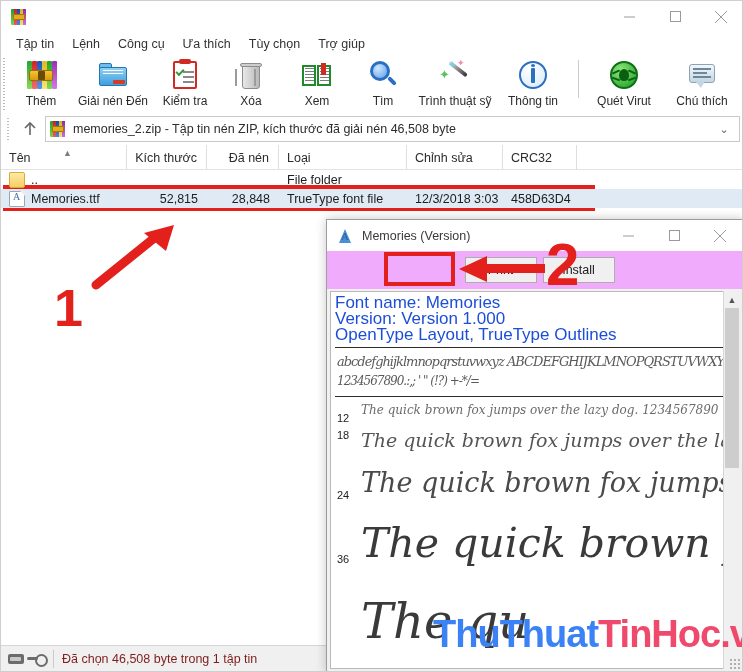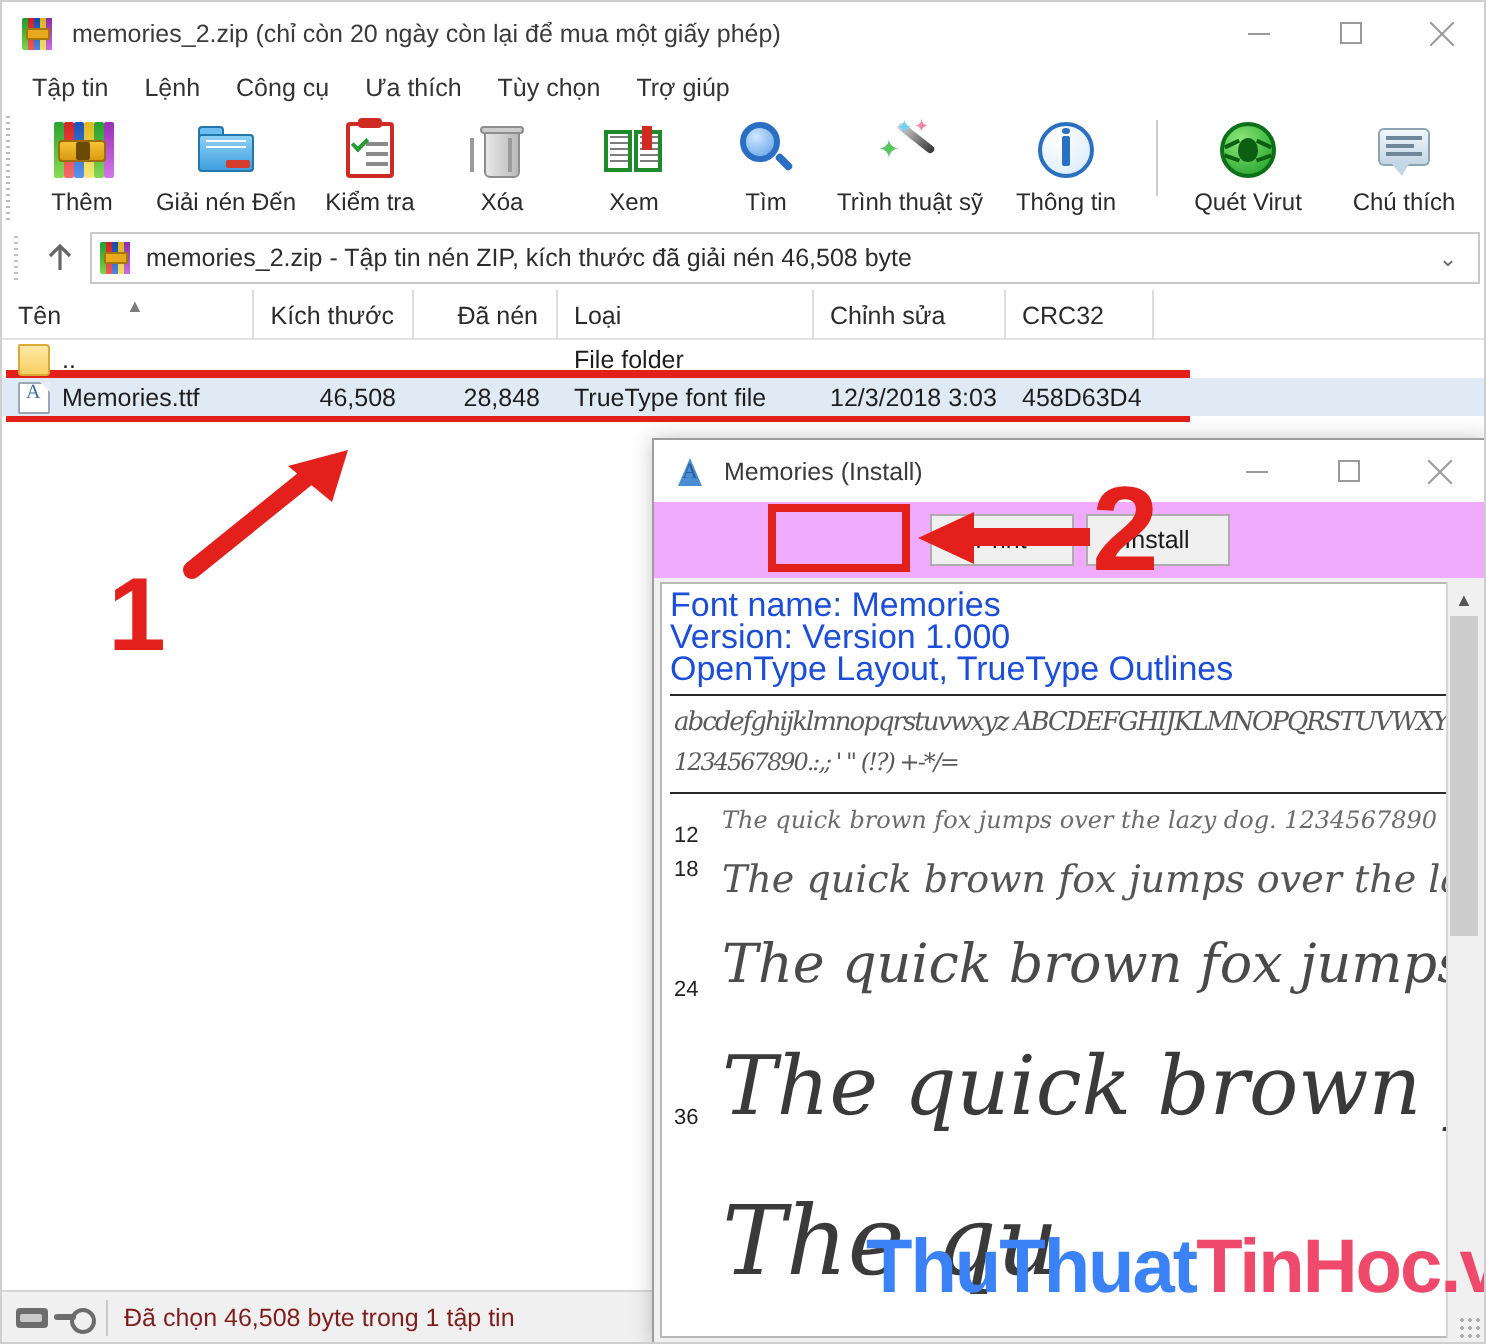--- a/index.html
+++ b/index.html
@@ -284,21 +284,20 @@
     <div class="tb-icon">
       <span class="rar-ico">
           <i></i>
           <i></i>
           <i></i>
           <i></i>
           <i></i>
           <b></b>
         </span>
     </div>
-    <div class="tb-title">memories_2.zip (chỉ còn 20 ngày còn lại để mua một giấy phép)</div>
     <div class="winbtns">
       <div class="winbtn">
         <svg width="11" height="11" viewBox="0 0 11 11">
             <line x1="0" y1="6" x2="11" y2="6" stroke="#9a9a9a" stroke-width="1"></line>
           </svg>
       </div>
       <div class="winbtn">
         <svg width="11" height="11" viewBox="0 0 11 11">
             <rect x="0.5" y="0.5" width="10" height="10" fill="none" stroke="#9a9a9a" stroke-width="1"></rect>
           </svg>
@@ -489,21 +488,21 @@
       <div class="cell" style="width:128px">File folder</div>
       <div class="cell" style="width:96px"></div>
       <div class="cell" style="width:74px"></div>
     </div>
 
     <div class="row sel" style="position:relative;z-index:2">
       <div class="cell" style="width:126px">
         <span class="fico font"></span>
         <span>Memories.ttf</span>
       </div>
-      <div class="cell num" style="width:80px">46,508</div>
+      <div class="cell num" style="width:80px">52,815</div>
       <div class="cell num" style="width:72px">28,848</div>
       <div class="cell" style="width:128px">TrueType font file</div>
       <div class="cell" style="width:96px">12/3/2018 3:03 ...</div>
       <div class="cell" style="width:74px">458D63D4</div>
     </div>
   </div>
 
   <div class="statusbar">
     <div class="sb-icons">
       <span class="sb-ico1"></span>
@@ -523,21 +522,21 @@
     </g>
   </svg>
 
   <div class="fontwin">
 
     <div class="fw-title">
       <div class="fw-ico">
         <span class="tri"></span>
           <span class="aa">A</span>
       </div>
-      <div class="fw-ttl">Memories (Install)</div>
+      <div class="fw-ttl">Memories (Version)</div>
       <div class="fw-btns">
         <div class="fw-btn">
           <svg width="11" height="11" viewBox="0 0 11 11">
               <line x1="0" y1="6" x2="11" y2="6" stroke="#9a9a9a" stroke-width="1"></line>
             </svg>
         </div>
         <div class="fw-btn">
           <svg width="11" height="11" viewBox="0 0 11 11">
               <rect x="0.5" y="0.5" width="10" height="10" fill="none" stroke="#9a9a9a" stroke-width="1"></rect>
             </svg>

